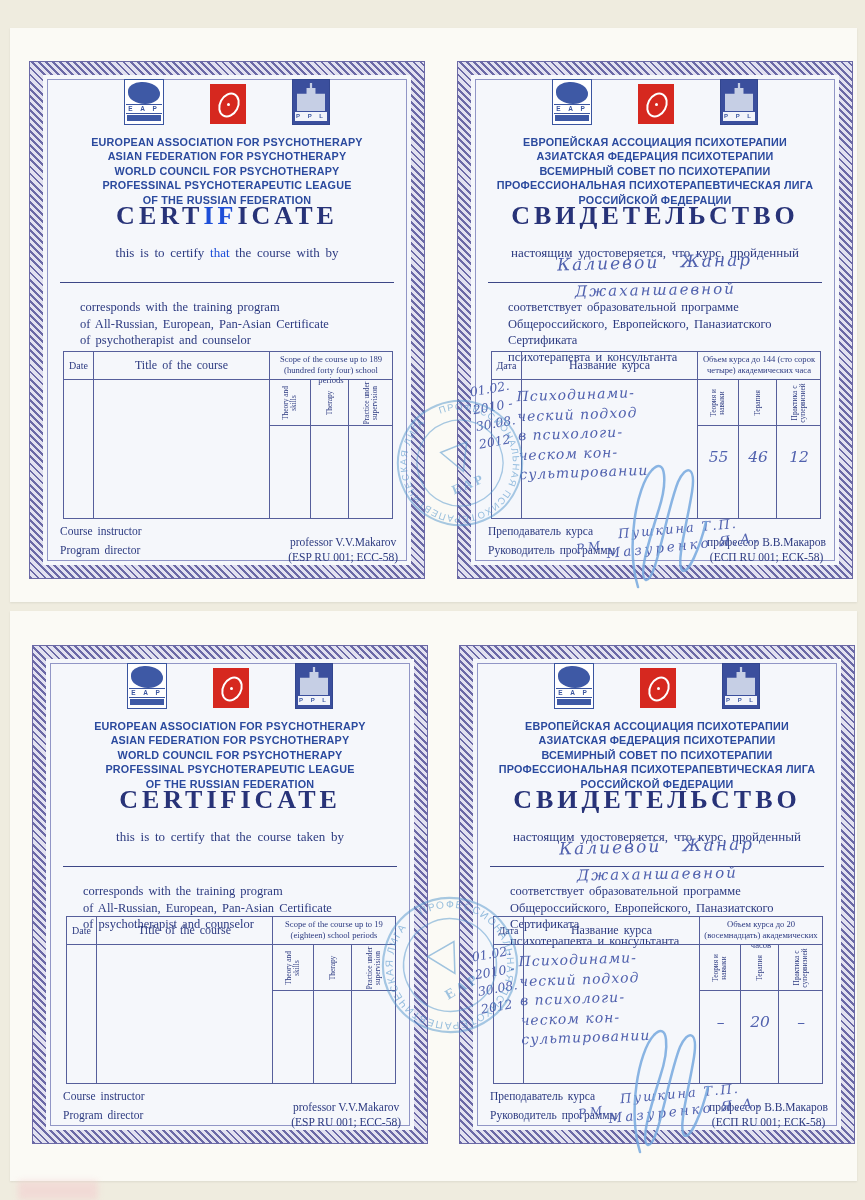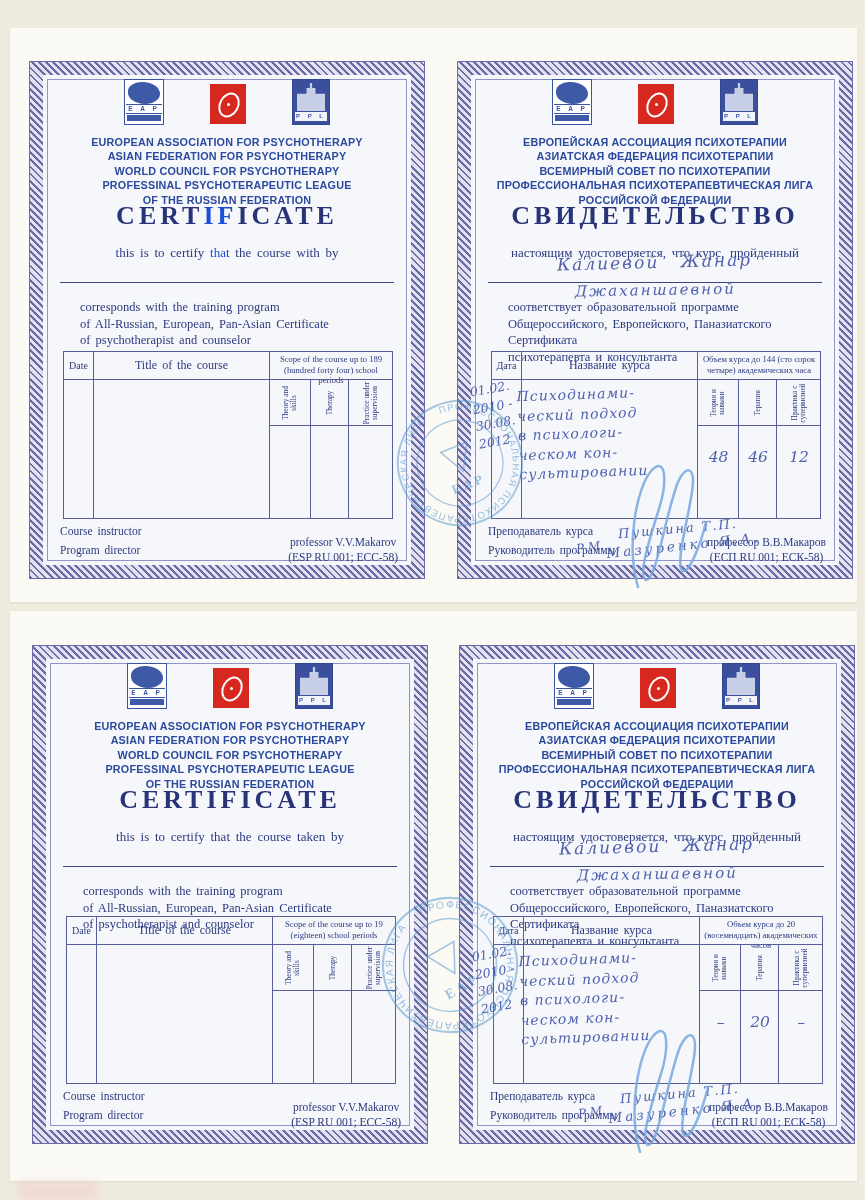--- a/index.html
+++ b/index.html
@@ -260,21 +260,21 @@
         <div>2012</div>
       </div>
       <div class="hw hw-course">
         <div>Психодинами-</div>
         <div>ческий подход</div>
         <div>в психологи-</div>
         <div>ческом кон-</div>
         <div>сультировании</div>
       </div>
       <div class="hw-vals">
-        <span class="hw v1">48</span>
+        <span class="hw v1">55</span>
         <span class="hw v2">46</span>
         <span class="hw v3">12</span>
       </div>
 
       <div class="roles">
         <div>Преподаватель курса</div>
         <div>Руководитель программы</div>
       </div>
       <div class="signer">
         <div>профессор В.В.Макаров</div>

